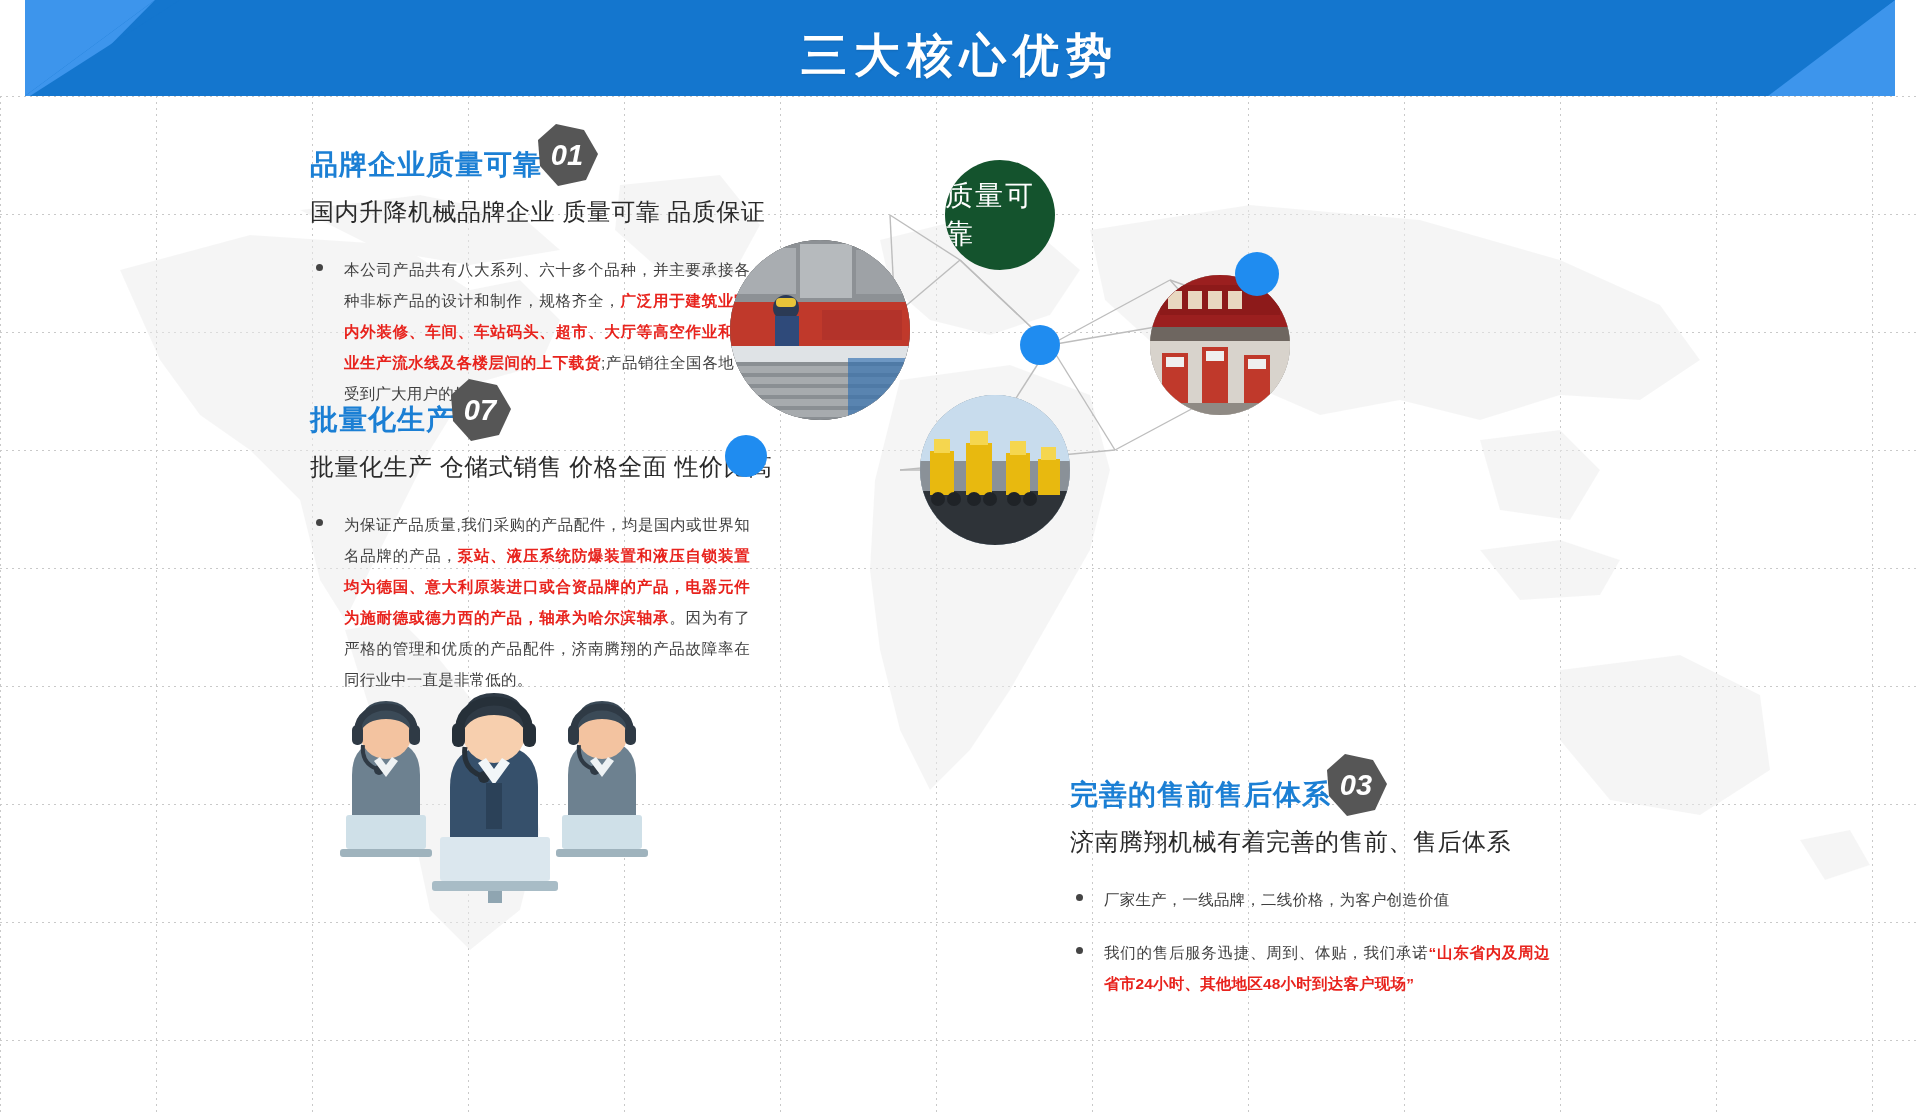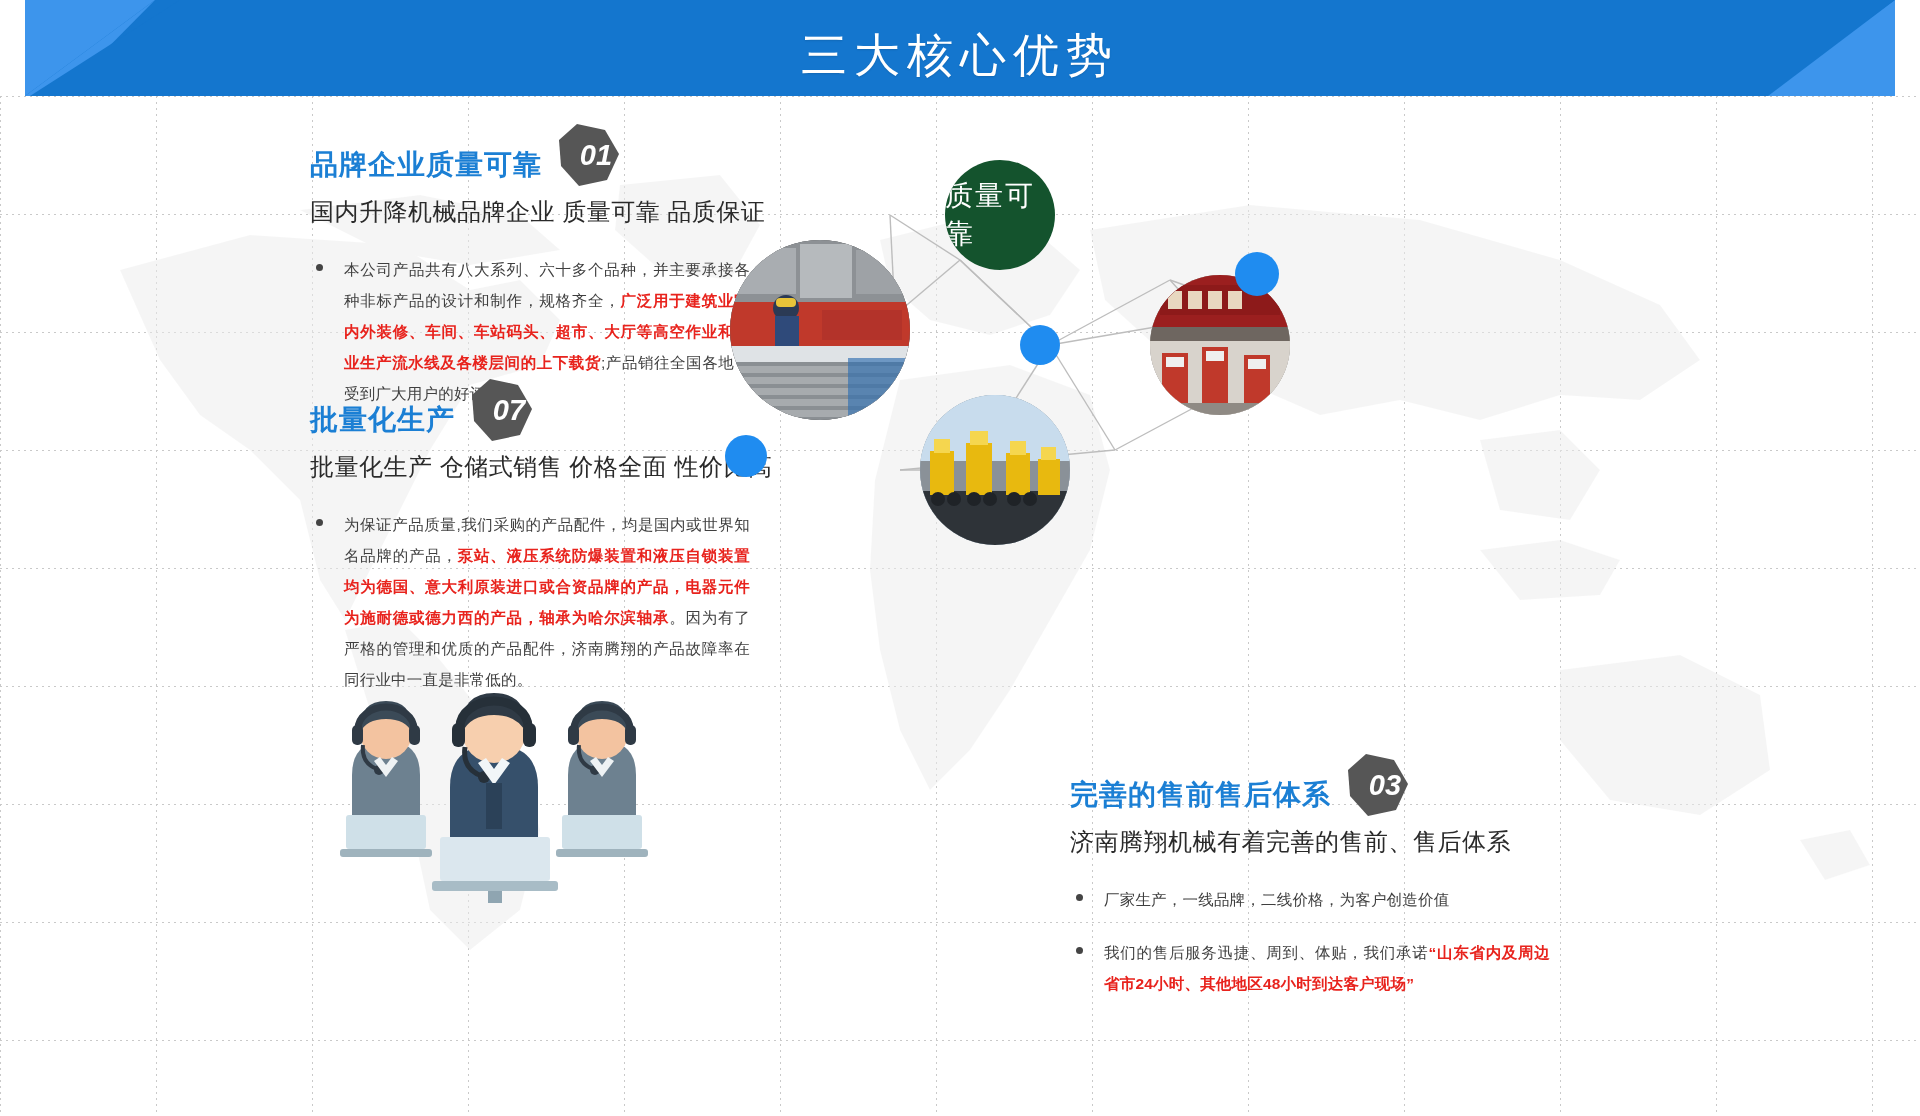--- a/index.html
+++ b/index.html
@@ -17,38 +17,38 @@
     position: absolute; left: 0; top: 150px; width: 1920px; height: 830px;
     opacity: .5; pointer-events: none;
   }
 
   
   .banner { position: absolute; left: 0; top: 0; width: 1920px; height: 100px; }
   .banner svg { display: block; }
   .banner-title {
     position: absolute; left: 0; top: 0; width: 1920px; height: 112px;
     display: flex; align-items: center; justify-content: center;
-    color: #ffffff; font-size: 46px; font-weight: normal; letter-spacing: 7px;
+    color: #ffffff; font-size: 46px; font-weight: bold; letter-spacing: 7px;
     text-shadow: 0 1px 2px rgba(0,0,0,.12);
   }
 
   
   .feature { position: absolute; }
-  .feat-head { position: relative; display: flex; align-items: flex-start; gap: 21px; }
+  .feat-head { position: relative; display: flex; align-items: flex-start; }
   .feat-title {
     color: #1b7fd4; font-size: 28px; font-weight: bold; letter-spacing: 1px;
     line-height: 1.05; white-space: nowrap;
   }
   .badge {
     position: relative; width: 66px; height: 66px; margin-left: -8px; margin-top: -28px;
     flex: 0 0 auto;
   }
   .badge svg { display:block; }
   .badge span {
-    position: absolute; left: 8px; top: 0; width: 66px; height: 66px;
+    position: absolute; left: 0; top: 0; width: 66px; height: 66px;
     display: flex; align-items: center; justify-content: center;
     color: #ffffff; font-size: 29px; font-weight: bold; font-style: italic;
     letter-spacing: 0px;
   }
   .feat-sub {
     margin-top: 8px; color: #2a2a2a; font-size: 24px; letter-spacing: .5px;
     white-space: nowrap;
   }
   .bullets { margin-top: 26px; }
   .bullet { position: relative; padding-left: 34px; margin-bottom: 22px; }

